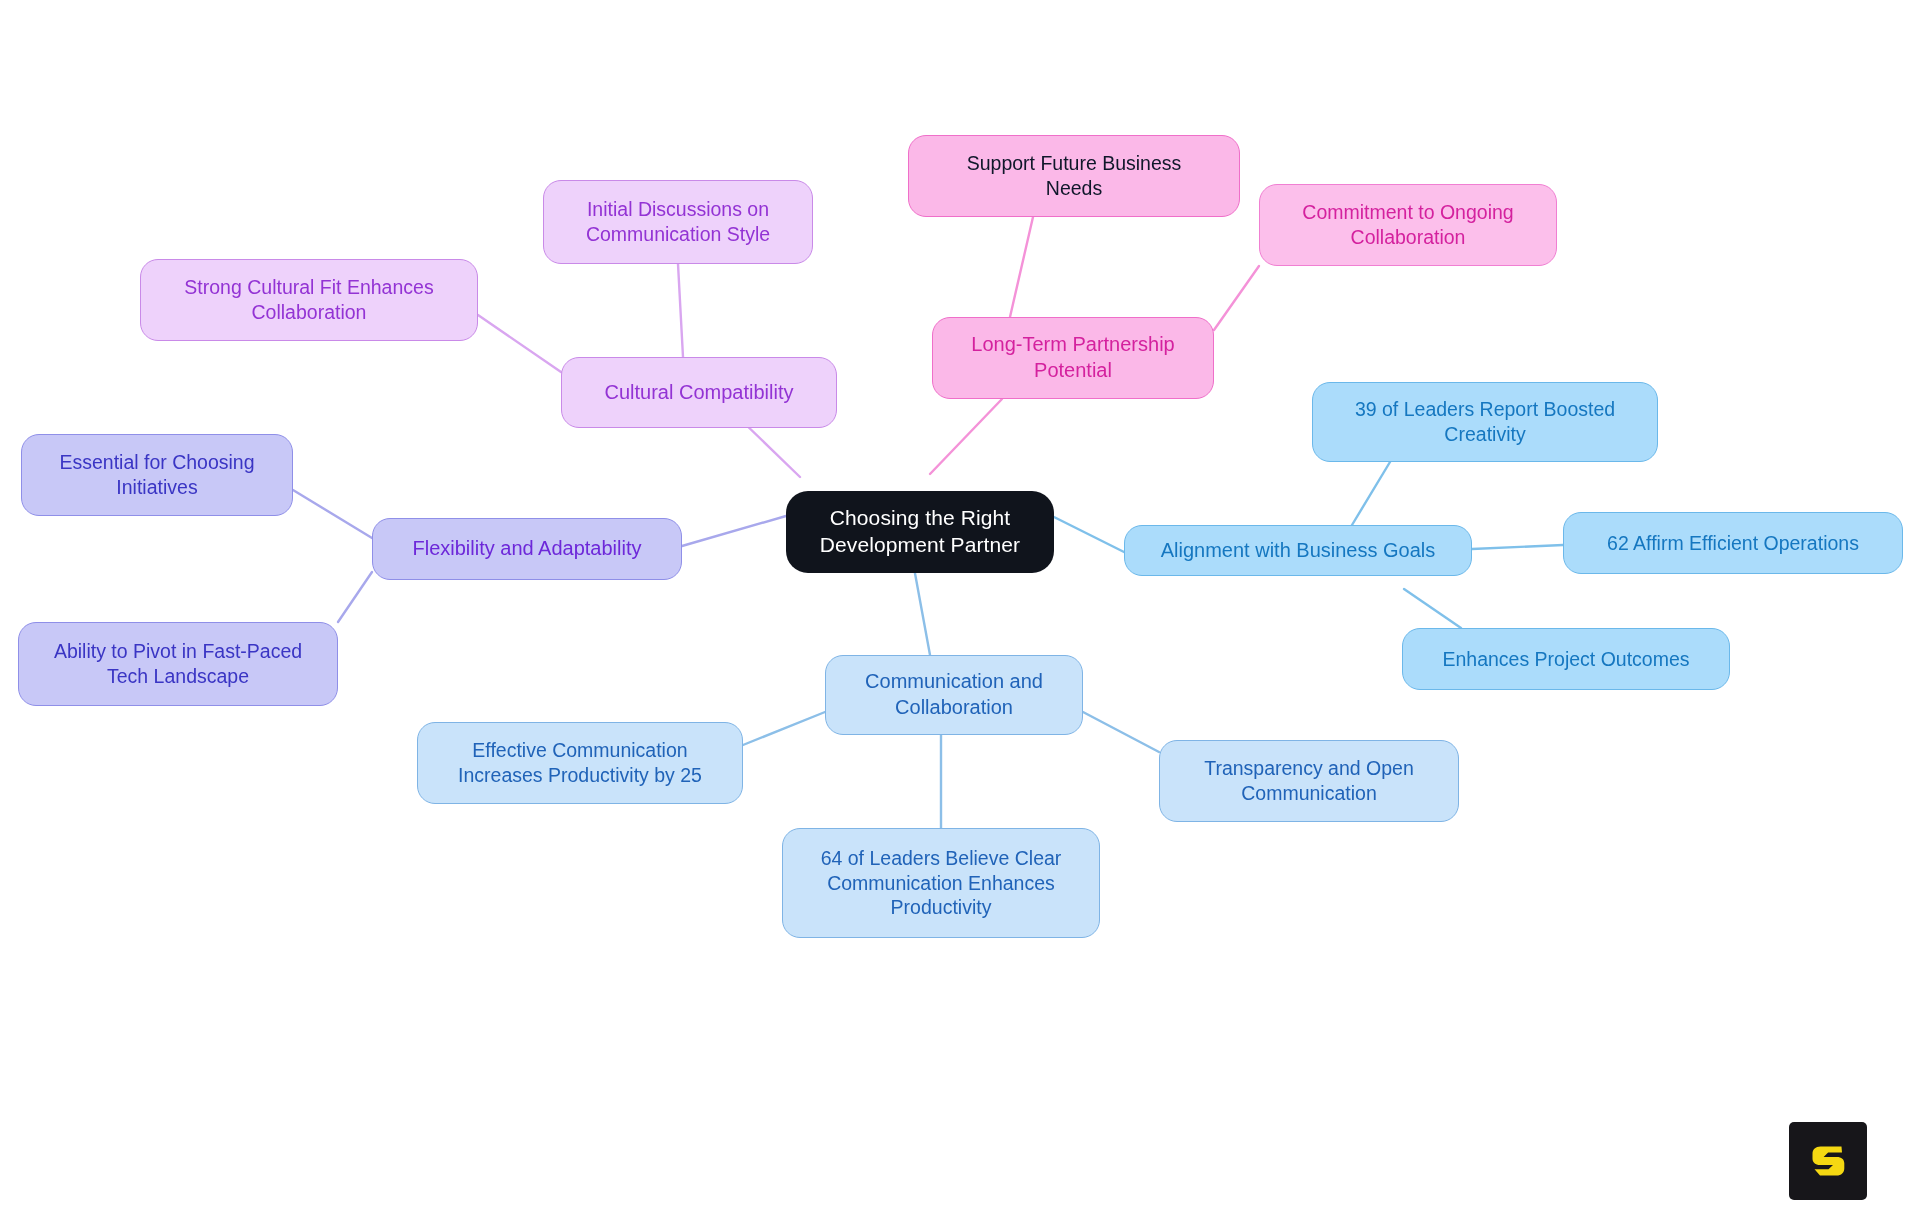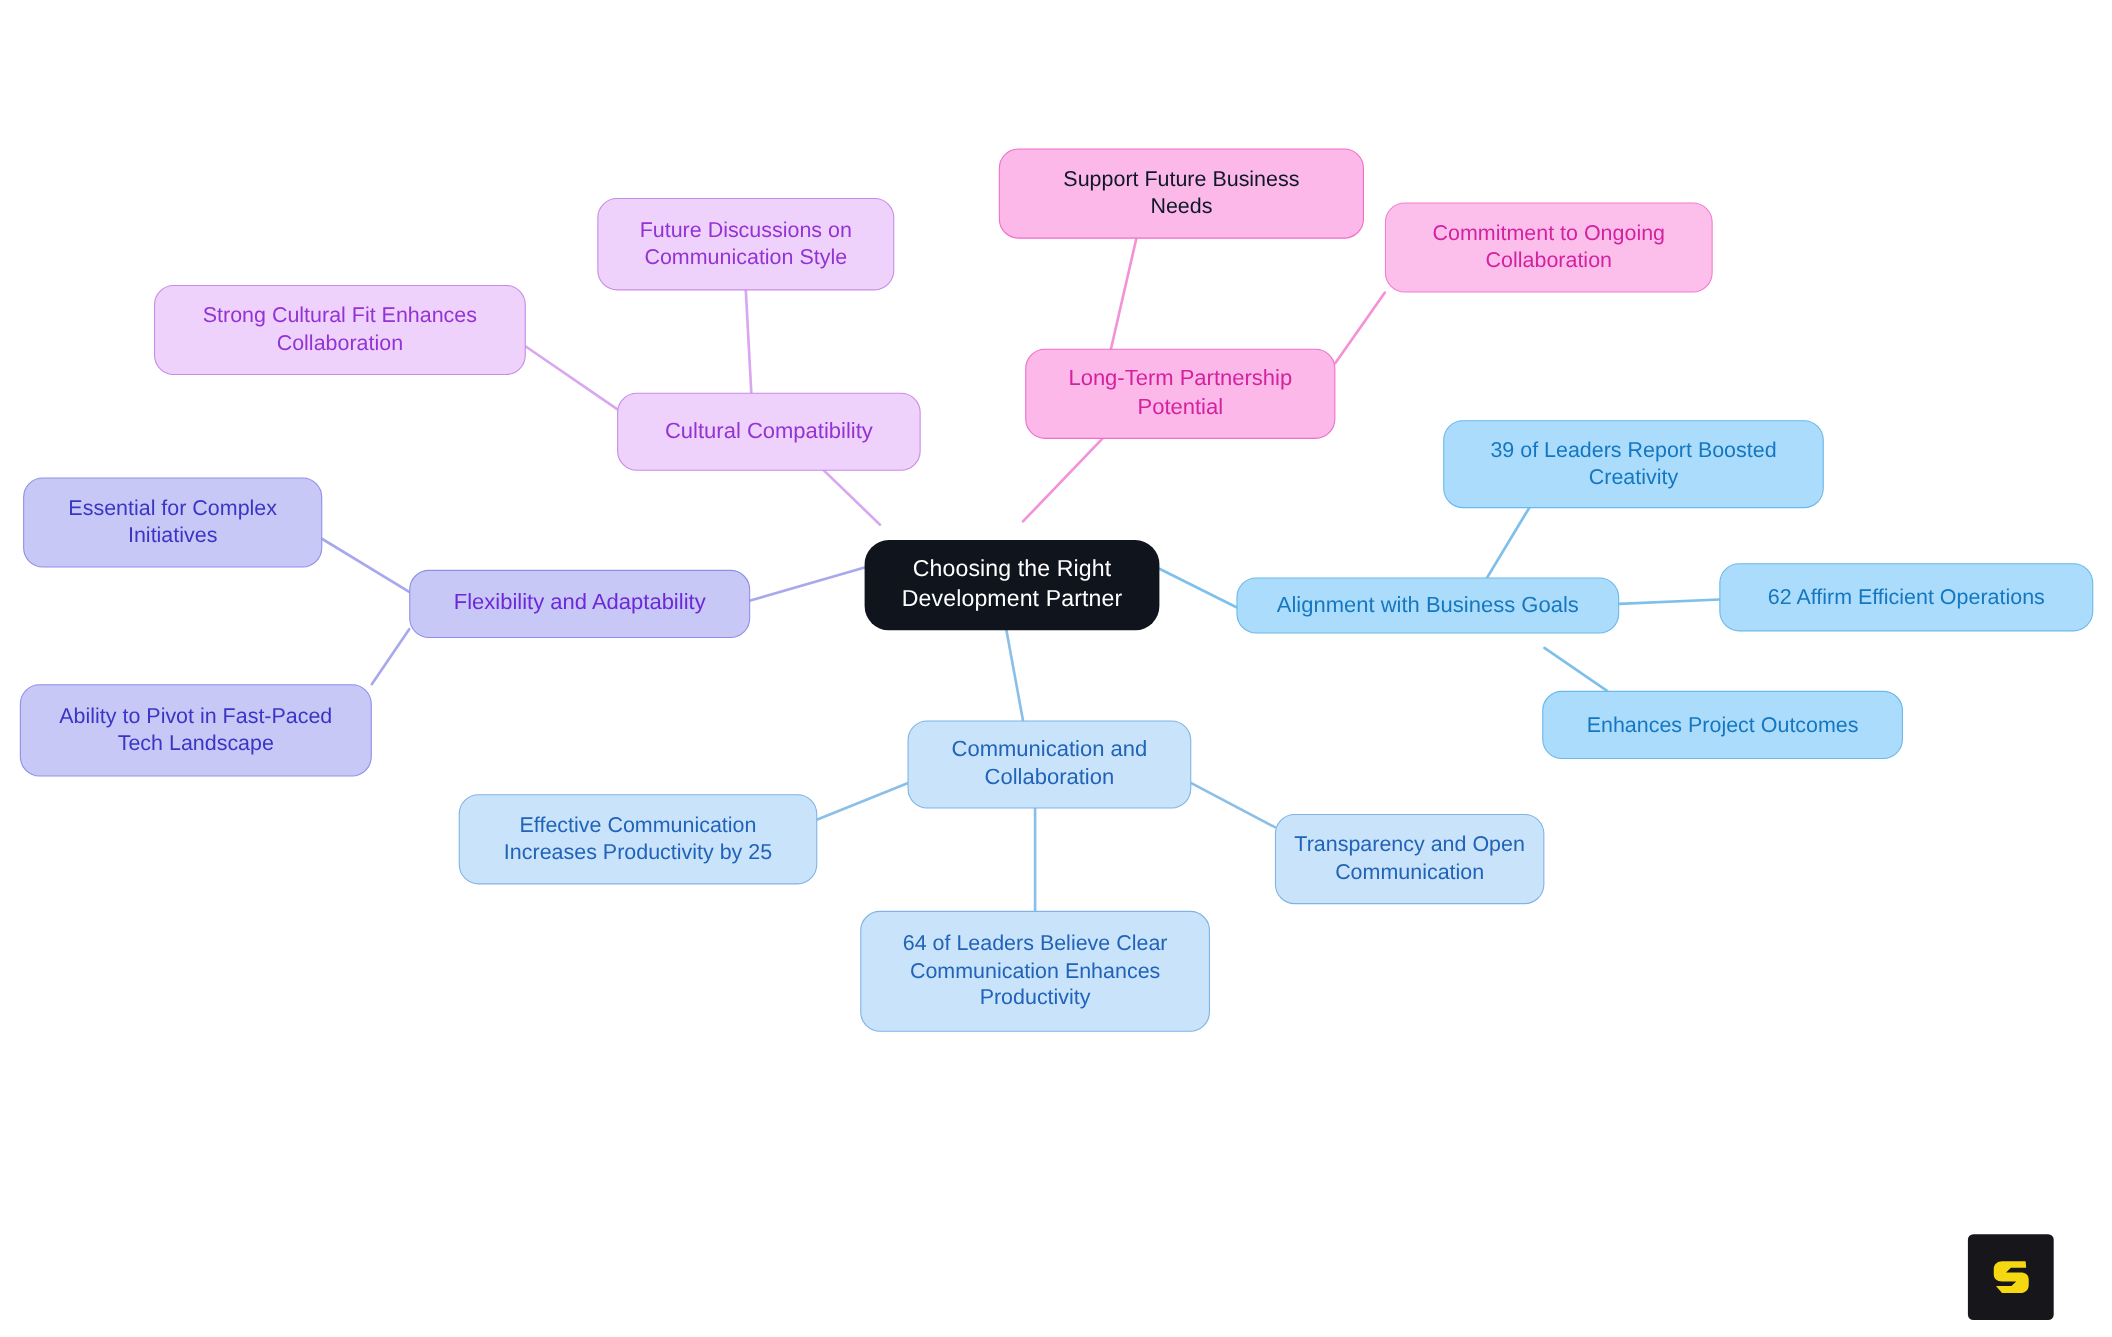--- a/index.html
+++ b/index.html
@@ -83,46 +83,46 @@
       <line x1="941" y1="735" x2="941" y2="828" stroke="#8cbfe8" stroke-width="2.4" stroke-linecap="round"></line>
       <line x1="1083" y1="712" x2="1159" y2="752" stroke="#8cbfe8" stroke-width="2.4" stroke-linecap="round"></line>
     </svg>
 
   <div id="nodes-layer">
       <div class="node root" style="left: 786px; top: 475px; width: 268px; height: 82px; margin-top: 16px;">Choosing the Right
 Development Partner</div>
       <div class="node branch" style="left: 561px; top: 357px; width: 276px; height: 71px; background: rgb(238, 210, 251); border-color: rgb(201, 138, 232); color: rgb(147, 51, 212);">Cultural Compatibility</div>
       <div class="node leaf" style="left: 140px; top: 259px; width: 338px; height: 82px; background: rgb(238, 210, 251); border-color: rgb(201, 138, 232); color: rgb(147, 51, 212);">Strong Cultural Fit Enhances
 Collaboration</div>
-      <div class="node leaf" style="left: 543px; top: 180px; width: 270px; height: 84px; background: rgb(238, 210, 251); border-color: rgb(201, 138, 232); color: rgb(147, 51, 212);">Future Discussions on
+      <div class="node leaf" style="left: 543px; top: 180px; width: 270px; height: 84px; background: rgb(238, 210, 251); border-color: rgb(201, 138, 232); color: rgb(147, 51, 212);">Initial Discussions on
 Communication Style</div>
       <div class="node branch" style="left: 932px; top: 317px; width: 282px; height: 82px; background: rgb(251, 184, 232); border-color: rgb(239, 111, 201); color: rgb(212, 33, 158);">Long-Term Partnership
 Potential</div>
       <div class="node leaf" style="left: 890px; top: 135px; width: 332px; height: 82px; background: rgb(251, 184, 232); border-color: rgb(239, 111, 201); color: #0f172a; margin-left: 18px;">Support Future Business
 Needs</div>
       <div class="node leaf" style="left: 1259px; top: 184px; width: 298px; height: 82px; background: rgb(252, 191, 235); border-color: rgb(240, 127, 210); color: rgb(212, 33, 158);">Commitment to Ongoing
 Collaboration</div>
       <div class="node branch" style="left: 372px; top: 518px; width: 310px; height: 62px; background: rgb(200, 200, 247); border-color: rgb(143, 143, 232); color: #6d28d9;">Flexibility and Adaptability</div>
-      <div class="node leaf" style="left: 21px; top: 434px; width: 272px; height: 82px; background: rgb(200, 200, 247); border-color: rgb(143, 143, 232); color: rgb(58, 53, 196);">Essential for Complex
+      <div class="node leaf" style="left: 21px; top: 434px; width: 272px; height: 82px; background: rgb(200, 200, 247); border-color: rgb(143, 143, 232); color: rgb(58, 53, 196);">Essential for Choosing
 Initiatives</div>
       <div class="node leaf" style="left: 18px; top: 622px; width: 320px; height: 84px; background: rgb(200, 200, 247); border-color: rgb(143, 143, 232); color: rgb(58, 53, 196);">Ability to Pivot in Fast-Paced
 Tech Landscape</div>
       <div class="node branch" style="left: 1124px; top: 525px; width: 348px; height: 51px; background: rgb(171, 220, 251); border-color: rgb(107, 184, 234); color: rgb(21, 119, 192);">Alignment with Business Goals</div>
       <div class="node leaf" style="left: 1312px; top: 382px; width: 346px; height: 80px; background: rgb(171, 220, 251); border-color: rgb(107, 184, 234); color: rgb(21, 119, 192);">39 of Leaders Report Boosted
 Creativity</div>
       <div class="node leaf" style="left: 1563px; top: 512px; width: 340px; height: 62px; background: rgb(171, 220, 251); border-color: rgb(107, 184, 234); color: rgb(21, 119, 192);">62 Affirm Efficient Operations</div>
       <div class="node leaf" style="left: 1402px; top: 628px; width: 328px; height: 62px; background: rgb(171, 220, 251); border-color: rgb(107, 184, 234); color: rgb(21, 119, 192);">Enhances Project Outcomes</div>
       <div class="node branch" style="left: 825px; top: 655px; width: 258px; height: 80px; background: rgb(201, 227, 250); border-color: rgb(127, 180, 229); color: rgb(32, 99, 184);">Communication and
 Collaboration</div>
       <div class="node leaf" style="left: 417px; top: 722px; width: 326px; height: 82px; background: rgb(201, 227, 250); border-color: rgb(127, 180, 229); color: rgb(32, 99, 184);">Effective Communication
 Increases Productivity by 25</div>
       <div class="node leaf" style="left: 782px; top: 828px; width: 318px; height: 110px; background: rgb(201, 227, 250); border-color: rgb(127, 180, 229); color: rgb(32, 99, 184);">64 of Leaders Believe Clear
 Communication Enhances
 Productivity</div>
-      <div class="node leaf" style="left: 1159px; top: 740px; width: 245px; height: 82px; background: rgb(201, 227, 250); border-color: rgb(127, 180, 229); color: rgb(32, 99, 184);">Transparency and Open
+      <div class="node leaf" style="left: 1159px; top: 740px; width: 300px; height: 82px; background: rgb(201, 227, 250); border-color: rgb(127, 180, 229); color: rgb(32, 99, 184);">Transparency and Open
 Communication</div>
     </div>
 
   <div id="logo" style="left: 1789px; top: 1122px; width: 78px; height: 78px; background: rgb(23, 22, 26);">
     <svg width="50" height="50" viewBox="0 0 50 50" aria-hidden="true">
       <path d="M38.5 10.5 H17.5 C12.6 10.5 9.5 13.4 9.5 17.8 V22.4 C9.5 26.3 12.4 28.9 17.0 28.9 H30.0 L25.5 33.2 H11.5 L17.0 39.5 H33.5 C38.3 39.5 41.3 36.6 41.3 32.2 V27.2 C41.3 23.3 38.4 20.9 33.9 20.9 H20.6 L25.1 16.6 H39.0 Z" fill="#f5d812"></path>
     </svg>
   </div>
 
 </div>

